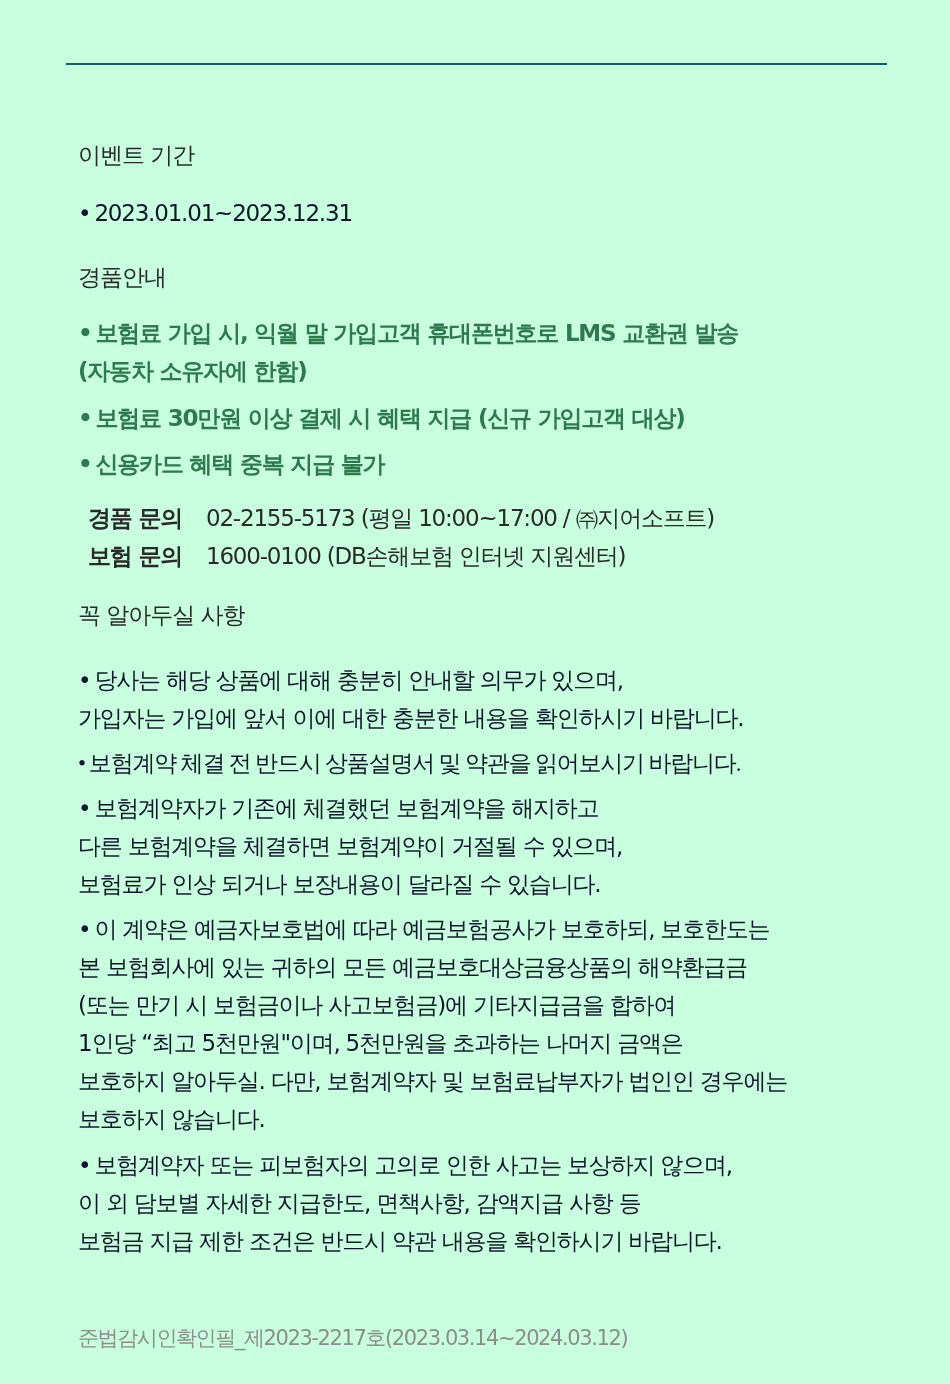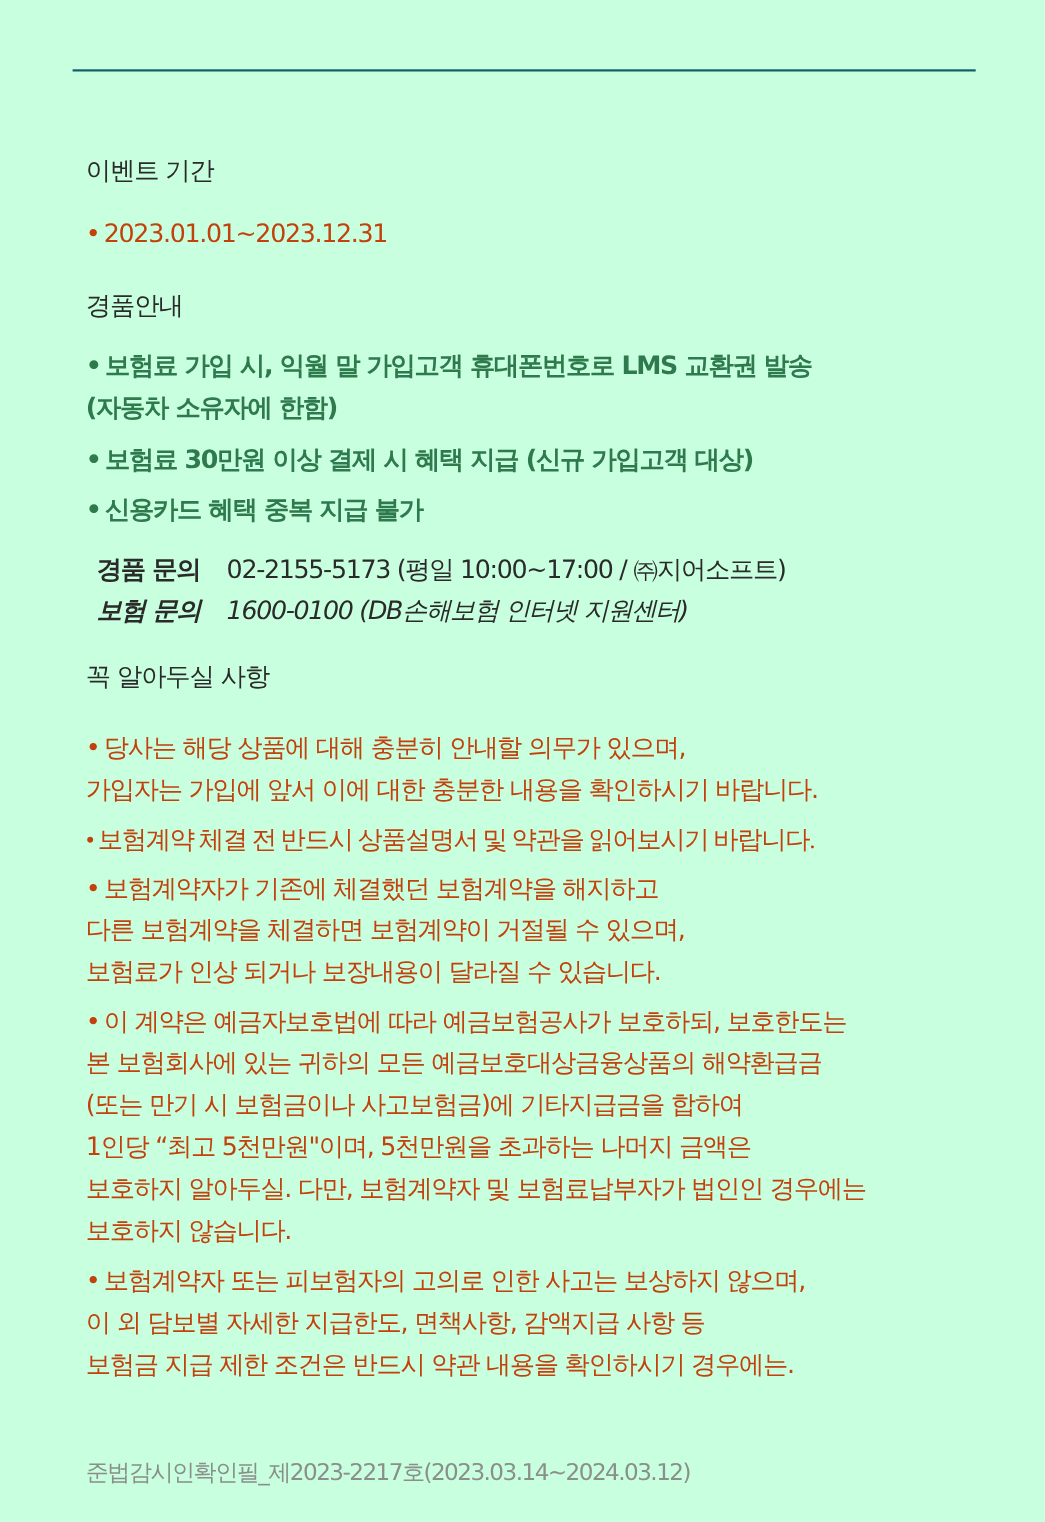--- a/index.html
+++ b/index.html
@@ -43,21 +43,21 @@
     left: 0;
     font-size: 23px;
     letter-spacing: -1.2px;
     white-space: nowrap;
     line-height: 38px;
   }
   .green {
     color: #2e7a4d;
     font-weight: bold;
   }
-  .dark { color: #c2410c; }
+  .dark { color: #0f172a; }
   .bullet {
     display: inline-block;
     margin-right: 4px;
   }
   .contact {
     position: absolute;
     left: 10px;
     font-size: 23px;
     letter-spacing: -1.2px;
     white-space: nowrap;
@@ -99,21 +99,21 @@
   <div class="line green" style="top:399px;">
     <span class="bullet">•</span><span>보험료 30만원 이상 결제 시 혜택 지급 (신규 가입고객 대상)</span>
   </div>
   <div class="line green" style="top:445px;">
     <span class="bullet">•</span><span>신용카드 혜택 중복 지급 불가</span>
   </div>
 
   <div class="contact" style="top:499px;">
     <span class="label">경품 문의</span><span>02-2155-5173 (평일 10:00~17:00 / ㈜지어소프트)</span>
   </div>
-  <div class="contact" style="top:537px;font-style:italic;">
+  <div class="contact" style="top:537px;">
     <span class="label">보험 문의</span><span>1600-0100 (DB손해보험 인터넷 지원센터)</span>
   </div>
 
   <div class="heading" style="top:600px;">꼭 알아두실 사항</div>
 
   <div class="line dark" style="top:661px;">
     <span class="bullet">•</span><span>당사는 해당 상품에 대해 충분히 안내할 의무가 있으며,</span>
   </div>
   <div class="line dark" style="top:699px;text-align:right;">가입자는 가입에 앞서 이에 대한 충분한 내용을 확인하시기 바랍니다.</div>
 
@@ -133,16 +133,16 @@
   <div class="line dark" style="top:948px;">본 보험회사에 있는 귀하의 모든 예금보호대상금융상품의 해약환급금</div>
   <div class="line dark" style="top:986px;">(또는 만기 시 보험금이나 사고보험금)에 기타지급금을 합하여</div>
   <div class="line dark" style="top:1024px;">1인당 “최고 5천만원"이며, 5천만원을 초과하는 나머지 금액은</div>
   <div class="line dark" style="top:1062px;">보호하지 알아두실. 다만, 보험계약자 및 보험료납부자가 법인인 경우에는</div>
   <div class="line dark" style="top:1100px;">보호하지 않습니다.</div>
 
   <div class="line dark" style="top:1146px;">
     <span class="bullet">•</span><span>보험계약자 또는 피보험자의 고의로 인한 사고는 보상하지 않으며,</span>
   </div>
   <div class="line dark" style="top:1184px;">이 외 담보별 자세한 지급한도, 면책사항, 감액지급 사항 등</div>
-  <div class="line dark" style="top:1222px;">보험금 지급 제한 조건은 반드시 약관 내용을 확인하시기 경우에는.</div>
+  <div class="line dark" style="top:1222px;">보험금 지급 제한 조건은 반드시 약관 내용을 확인하시기 바랍니다.</div>
 
   <div class="footer">준법감시인확인필_제2023-2217호(2023.03.14~2024.03.12)</div>
 </div>
 
 </body></html>

